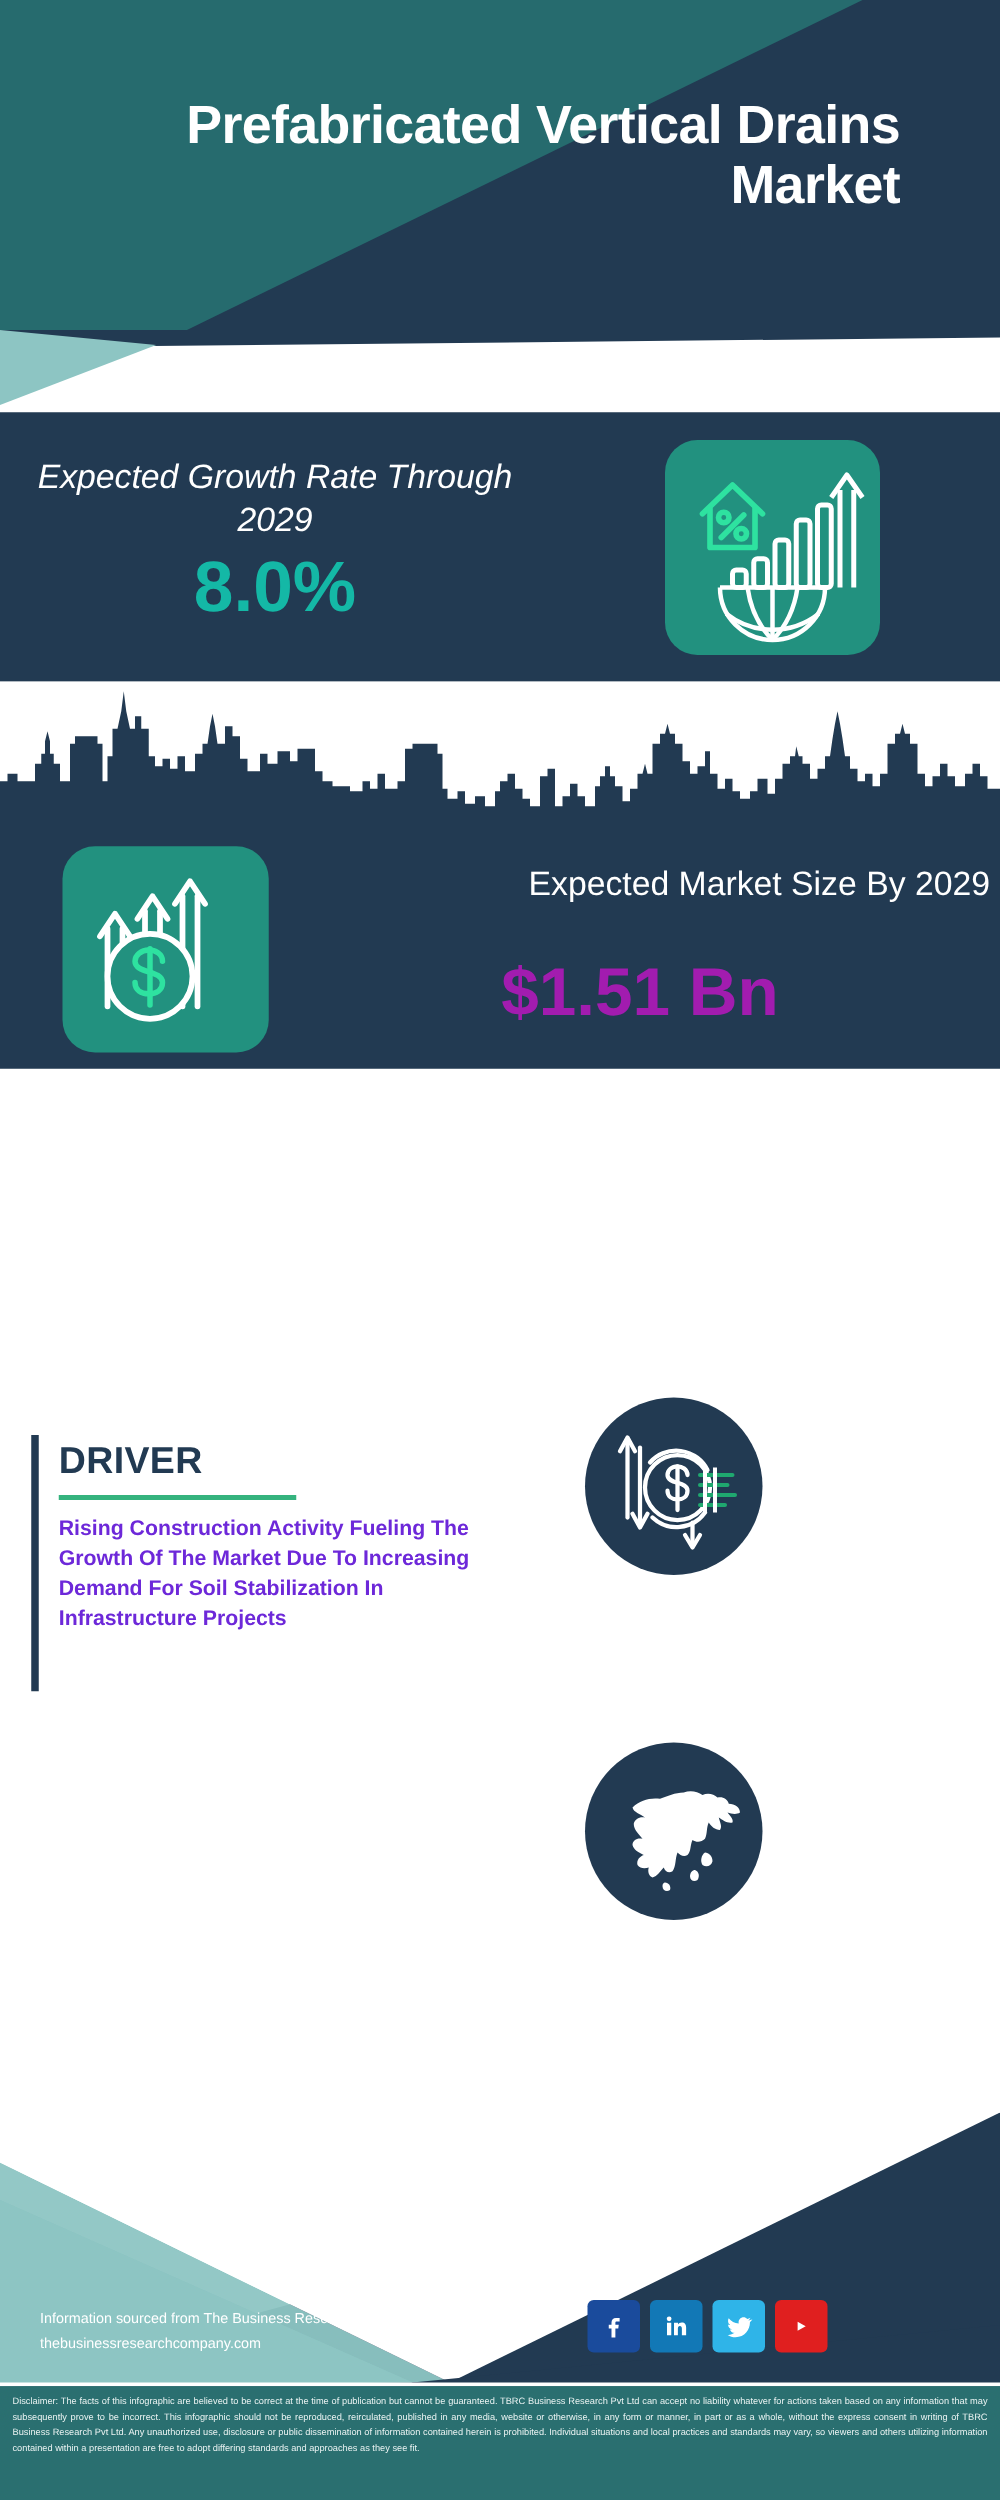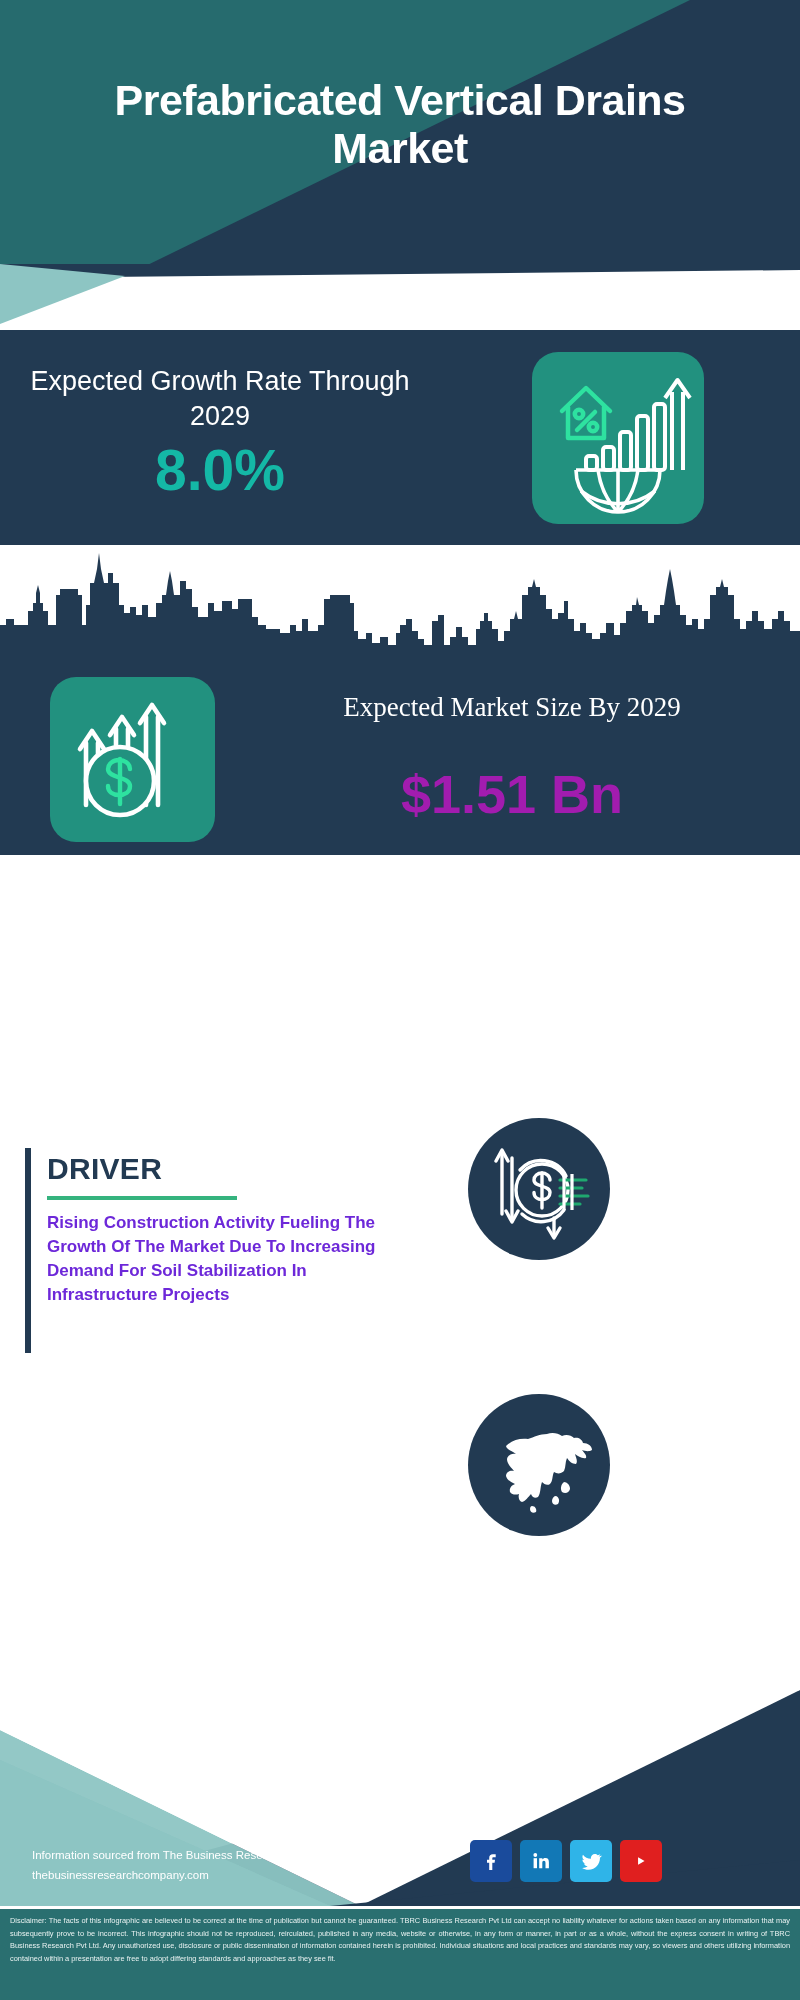--- a/index.html
+++ b/index.html
@@ -3,43 +3,43 @@
 <meta charset="utf-8">
 <style>
   html,body{margin:0;padding:0;background:#fff;}
   body{width:800px;height:2000px;position:relative;overflow:hidden;
        font-family:"Liberation Sans", sans-serif;}
   .page{position:relative;width:800px;height:2000px;background:#ffffff;}
 
   
   .header{position:absolute;left:0;top:0;width:800px;height:276px;background:#266b6e;overflow:hidden;}
   .header-diag{position:absolute;left:0;top:0;width:800px;height:276px;}
-  .header-title{position:absolute;left:0;top:76px;width:800px;text-align:center;
+  .header-title{position:absolute;left:0;top:76px;width:800px;text-align:right;
     color:#ffffff;font-size:43px;font-weight:bold;line-height:1.12;letter-spacing:-0.5px;
     z-index:3;padding:0 80px;box-sizing:border-box;}
 
   
   .wedge-band{position:absolute;left:0;top:264px;width:800px;height:90px;}
 
   
   .growth{position:absolute;left:0;top:330px;width:800px;height:215px;background:#223a52;}
   .growth-label{position:absolute;left:30px;top:34px;width:380px;text-align:center;
-     color:#fff;font-size:27px;line-height:1.28;}
+     color:#fff;font-size:27px;line-height:1.28;font-style:italic;}
   .growth-value{position:absolute;left:30px;top:112px;width:380px;text-align:center;
      color:#14b8a6;font-size:57px;font-weight:bold;line-height:1;}
   .icon-box{position:absolute;background:#22917f;border-radius:26px;}
   #growth-icon-box{left:532px;top:22px;width:172px;height:172px;}
 
   
   .market{position:absolute;left:0;top:545px;width:800px;height:310px;background:#223a52;}
   .skyline{position:absolute;left:0;top:545px;width:800px;height:115px;}
   .market-icon{position:absolute;left:50px;top:677px;width:165px;height:165px;
      background:#22917f;border-radius:26px;}
-  .market-label{position:absolute;left:232px;top:690px;width:560px;text-align:center;
-     color:#fff;font-size:27px;line-height:1.3;font-family:Liberation Serif, serif;}
+  .market-label{position:absolute;left:232px;top:690px;width:560px;text-align:right;
+     color:#fff;font-size:27px;line-height:1.3;}
   .market-value{position:absolute;left:232px;top:767px;width:560px;text-align:center;
      color:#a21caf;font-size:54px;font-weight:bold;line-height:1;}
 
   
   .card{position:absolute;margin-top:20px;}
   .card-bar{position:absolute;left:0;top:0;width:6px;background:#223a52;}
   .card-head{position:absolute;left:22px;top:0;color:#223a52;
      font-size:30px;font-weight:bold;letter-spacing:0.3px;line-height:1;}
   .card-rule{position:absolute;left:22px;width:180px;height:4px;background:#35b37e;}
   .card-body{position:absolute;left:22px;color:#6d28d9;font-size:17px;

